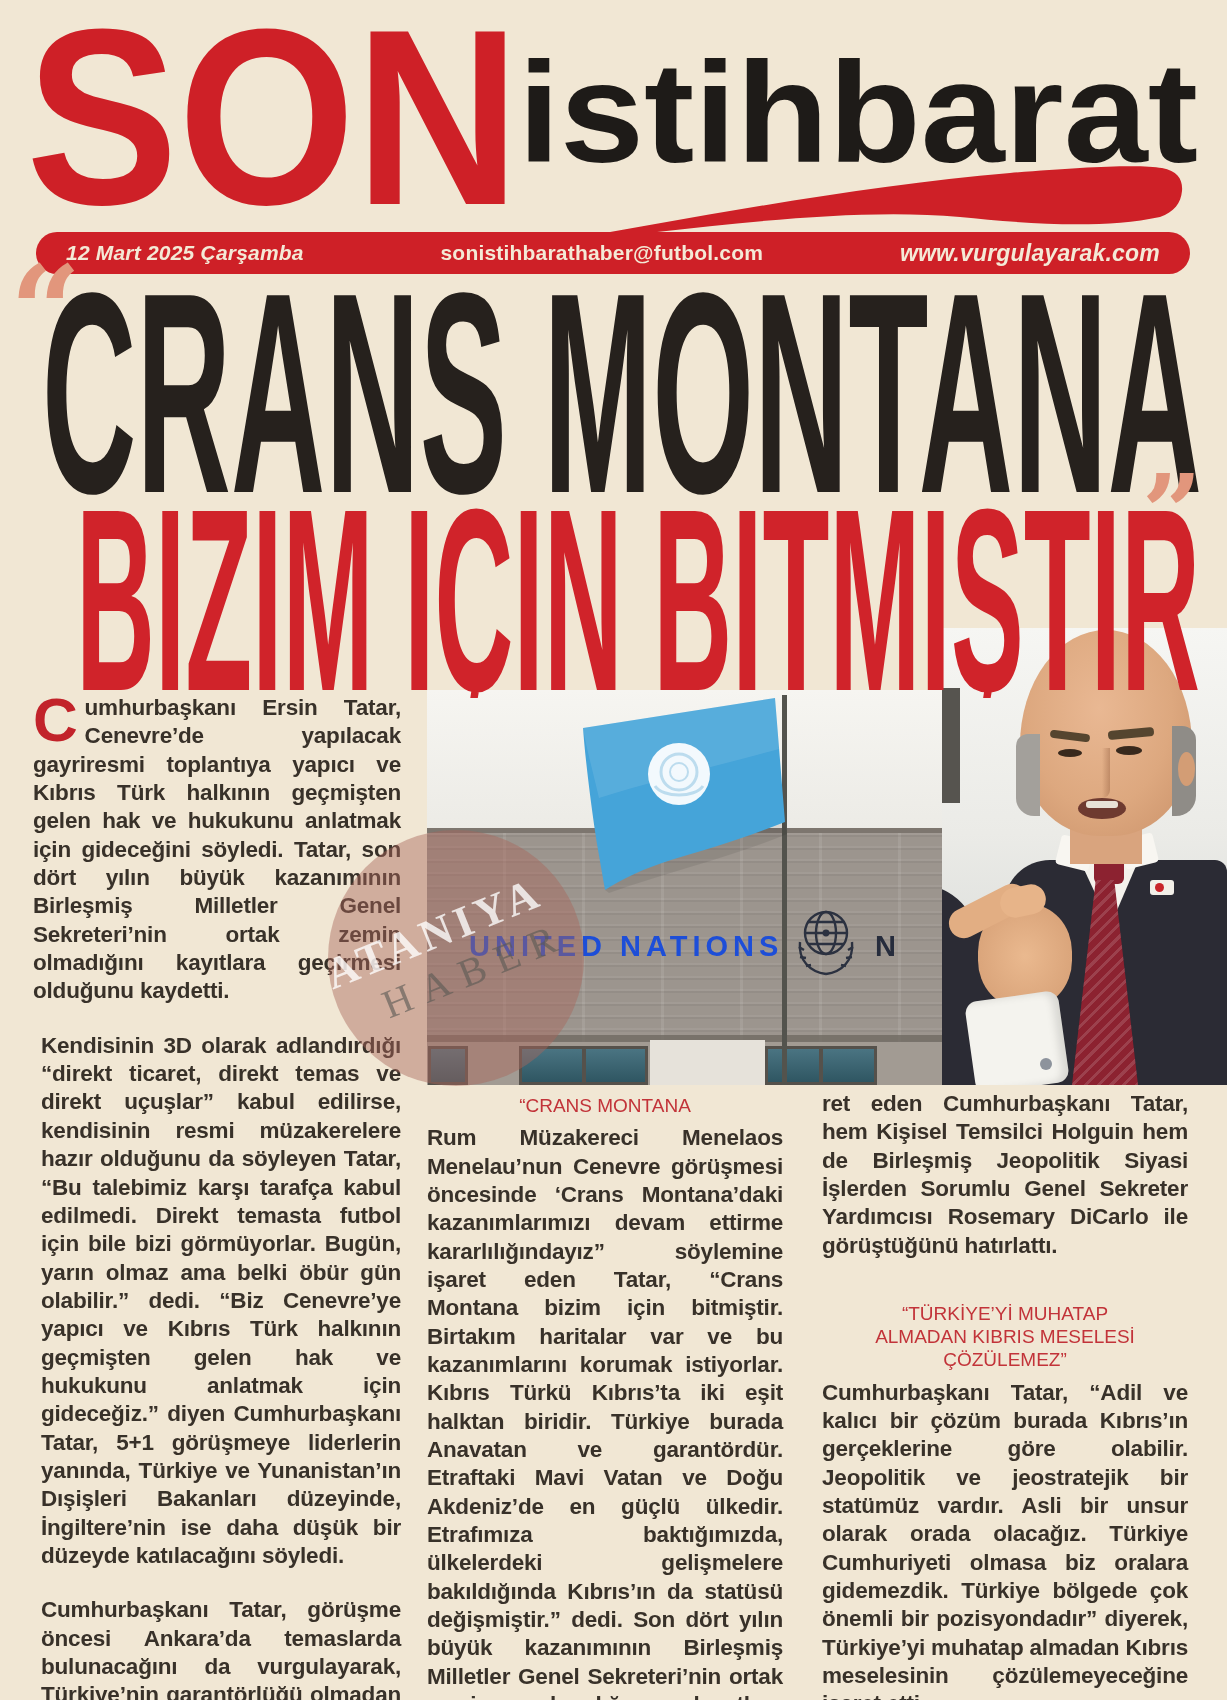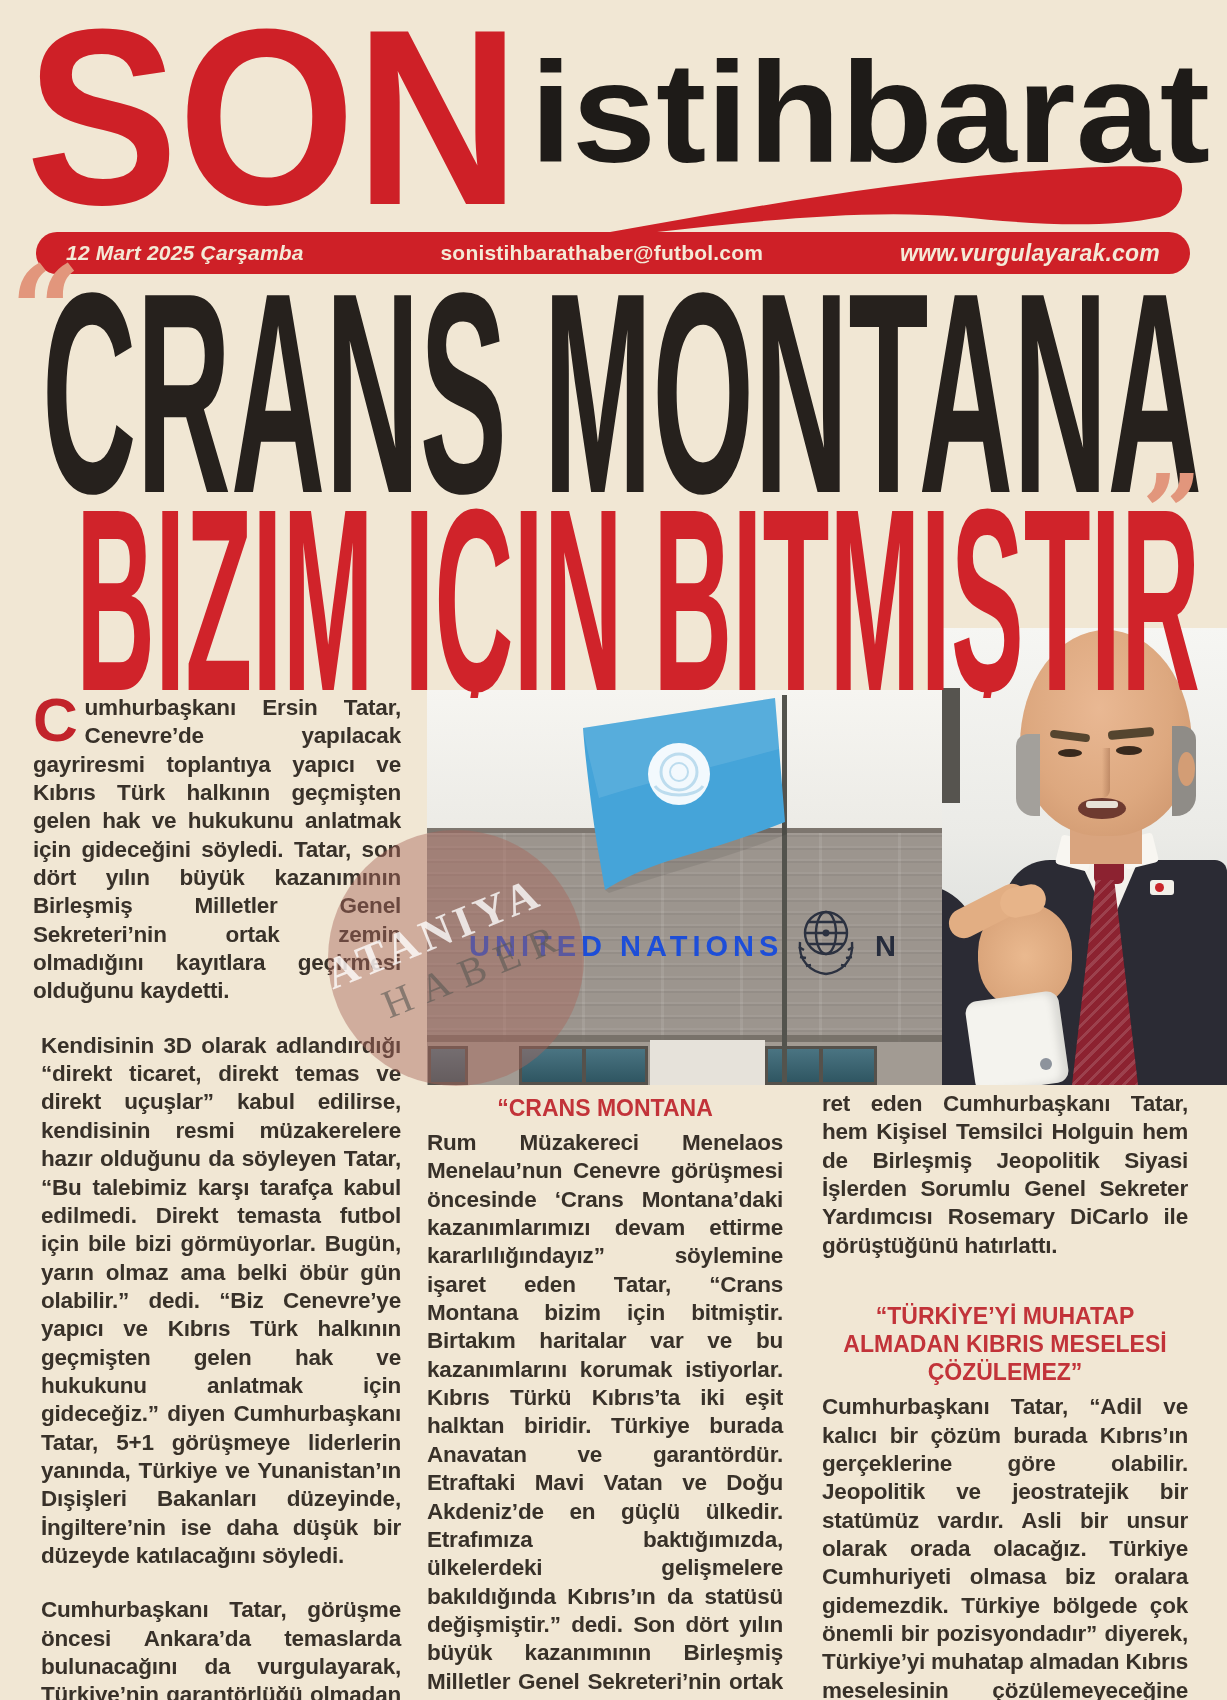--- a/index.html
+++ b/index.html
@@ -3,21 +3,21 @@
 <meta charset="utf-8">
 <style>
   html,body{margin:0;padding:0;}
   body{
     width:1227px;height:1700px;position:relative;overflow:hidden;
     background:#f1e7d4;
     font-family:"Liberation Sans",sans-serif;
   }
   
   .logo-son{position:absolute;left:26px;top:28px;z-index:6;}
-  .logo-rest{position:absolute;left:518px;top:56px;z-index:6;margin-left:12px;}
+  .logo-rest{position:absolute;left:518px;top:56px;z-index:6;}
   .swoosh{position:absolute;left:540px;top:160px;z-index:5;}
   .dateline{
     position:absolute;left:36px;top:232px;width:1154px;height:42px;z-index:7;
     background:#ce2027;border-radius:21px;
     display:flex;align-items:center;justify-content:space-between;
     padding:0 30px;box-sizing:border-box;color:#f4e9d6;gap:8px;
   }
   .dl-date{font-size:21px;font-weight:bold;font-style:italic;letter-spacing:.2px;}
   .dl-mail{font-size:21px;font-weight:bold;letter-spacing:.2px;}
   .dl-site{font-size:23px;font-weight:bold;font-style:italic;letter-spacing:.2px;}
@@ -115,21 +115,21 @@
   .bodytext{
     font-size:22.5px;line-height:1.26;color:#383129;font-weight:bold;
     text-align:justify;letter-spacing:-0.2px;
   }
   .bodytext + .bodytext{margin-top:26px;margin-left:8px;}
   .dropcap{
     float:left;font-size:62px;line-height:46px;padding:3px 7px 0 0;
     color:#c2232a;font-weight:bold;
   }
   .subhead{
-    color:#c23339;font-weight:bold;font-size:23px;line-height:1.22;
+    color:#c23339;font-weight:normal;font-size:19px;line-height:1.22;
     text-align:center;margin-bottom:7px;
   }
   .subhead.mt{margin-top:42px;}
   #col1{left:33px;top:694px;width:368px;}
   #col2{left:427px;top:1094px;width:356px;}
   #col3{left:822px;top:1090px;width:366px;}
 </style>
 </head>
 <body>
 

